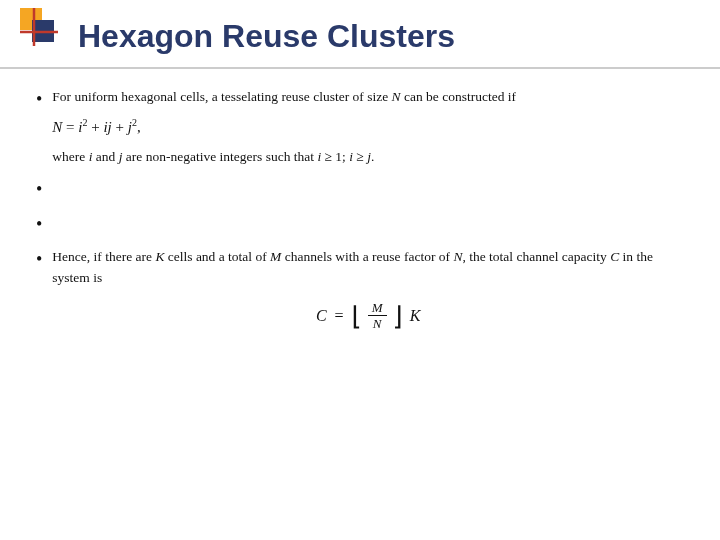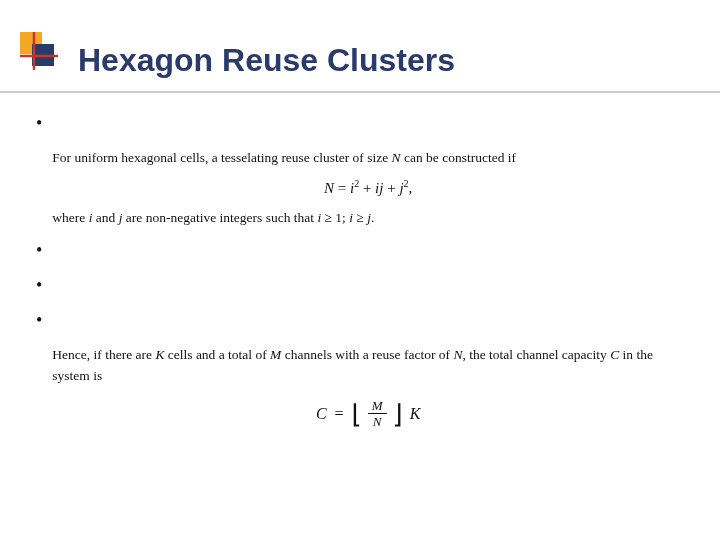--- a/index.html
+++ b/index.html
@@ -13,21 +13,20 @@
       position: relative;
     }
 
     
     .header {
       position: relative;
       padding: 18px 30px 12px 30px;
       border-bottom: 2px solid #cccccc;
       display: flex;
       align-items: center;
-      margin-top: 24px;
     }
 
     .header-logo {
       position: absolute;
       left: 20px;
       top: 8px;
       width: 38px;
       height: 38px;
     }
 
@@ -58,25 +57,24 @@
       margin-right: 10px;
       margin-top: 0px;
       flex-shrink: 0;
       line-height: 1.4;
     }
 
     .bullet-text {
       flex: 1;
       font-size: 13.5px;
       line-height: 1.5;
-      margin-top: 37px;
     }
 
     .math-block {
-      text-align: center;
+      text-align: left;
       margin: 8px 0 8px 0;
       font-size: 15px;
     }
 
     .math-inline {
       font-style: italic;
     }
 
     .math-sup {
       font-size: 10px;

